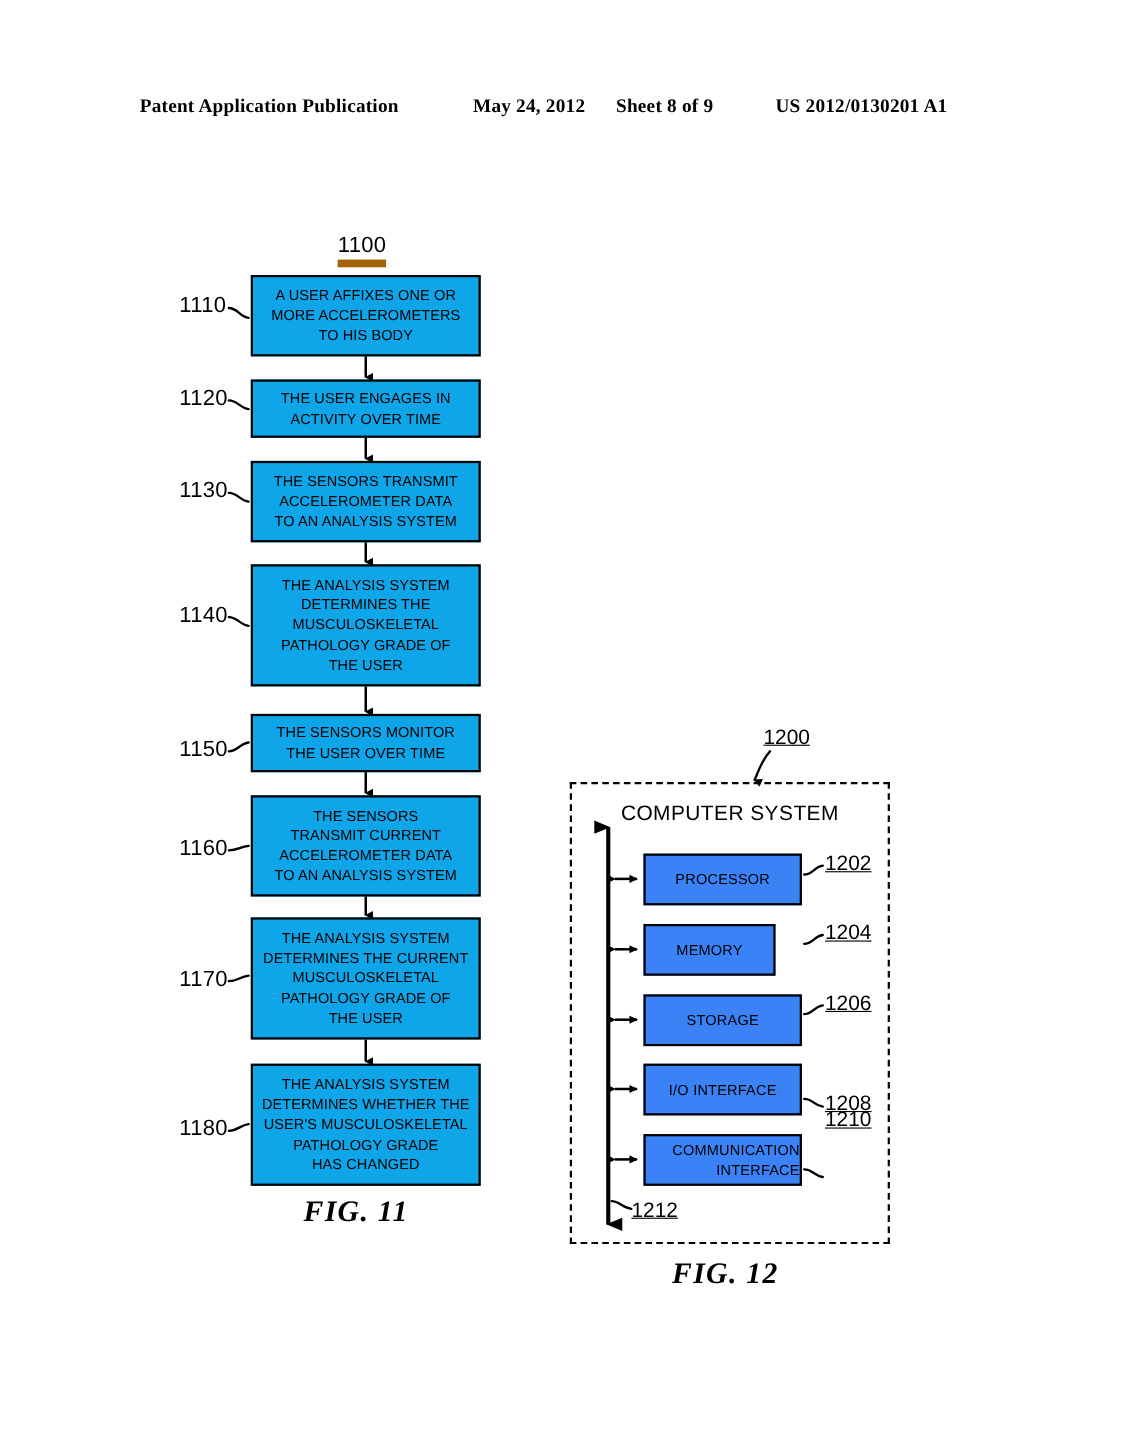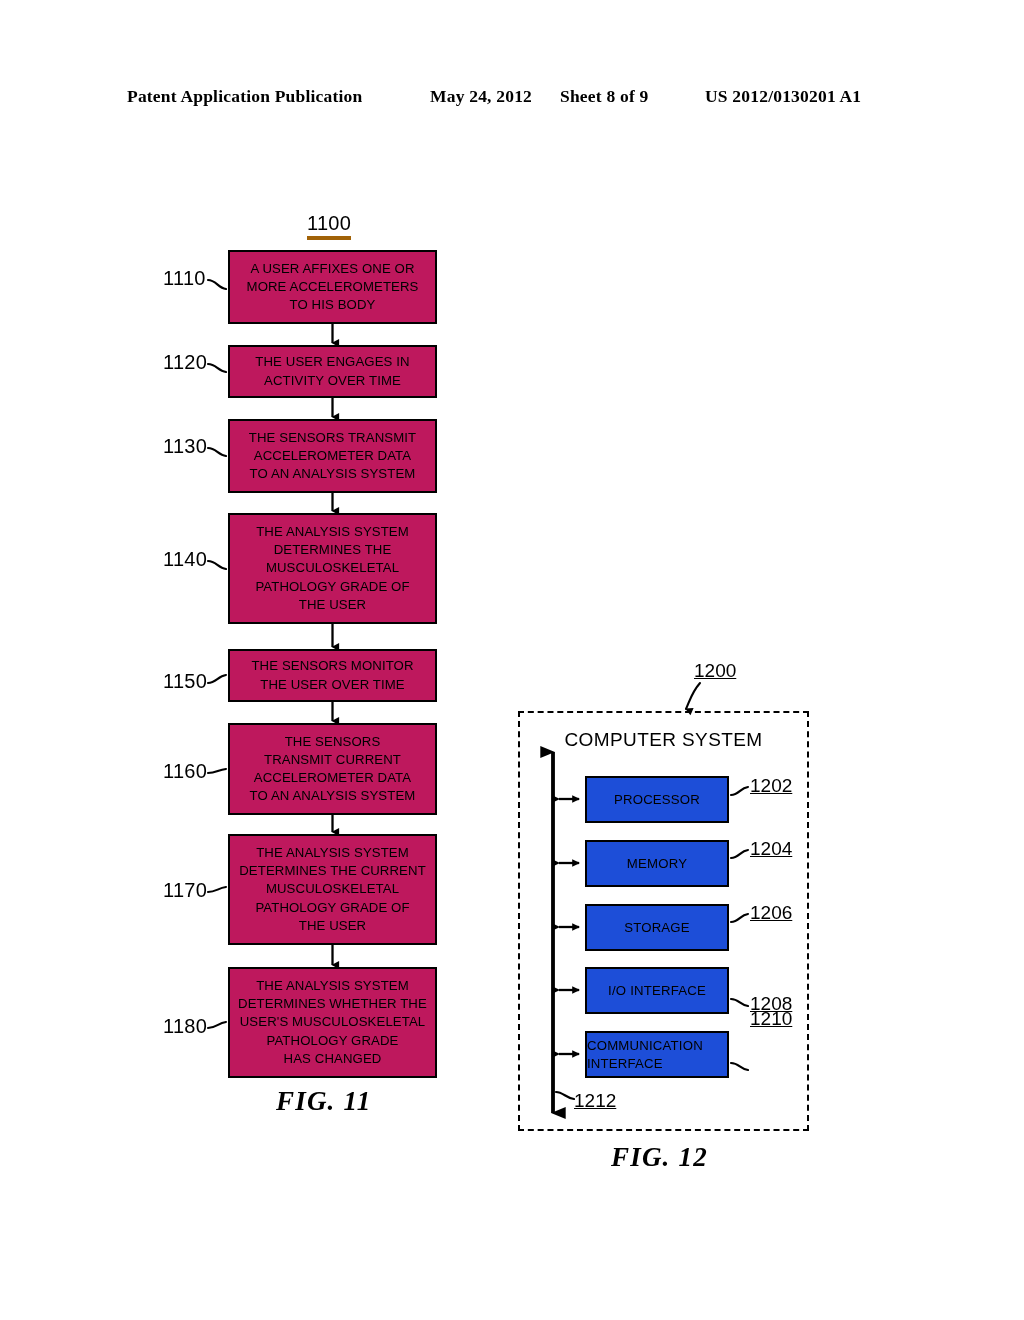--- a/index.html
+++ b/index.html
@@ -41,21 +41,21 @@
     top: 0; left: 0;
     width: 1024px;
     height: 1320px;
   }
 
   
   .fc-box {
     position: absolute;
     box-sizing: border-box;
     border: 2.2px solid #000;
-    background: #be185d;
+    background: #0ea5e9;
     display: flex;
     align-items: center;
     justify-content: center;
     text-align: center;
     font-size: 13.2px;
     line-height: 1.38;
     letter-spacing: 0.1px;
   }
   .fc-box span { display: block; padding: 0 4px; }
 
@@ -63,21 +63,21 @@
     position: absolute;
     font-size: 20px;
     letter-spacing: 0.3px;
     white-space: nowrap;
   }
   .fig-num-underline {
     position: absolute;
     font-size: 20px;
     letter-spacing: 0.3px;
     white-space: nowrap;
-    border-bottom: 4px solid #a16207;
+    border-bottom: 7px solid #a16207;
     padding-bottom: 1px;
   }
 
   .fig-caption {
     position: absolute;
     font-family: "Liberation Serif", serif;
     font-style: italic;
     font-weight: bold;
     font-size: 27px;
     letter-spacing: 1.2px;
@@ -101,25 +101,25 @@
     top: 729px;
     width: 291px;
     text-align: center;
     font-size: 19px;
     letter-spacing: 0.4px;
   }
   .cs-box {
     position: absolute;
     box-sizing: border-box;
     border: 2.2px solid #000;
-    background: #1d4ed8;
+    background: #3b82f6;
     display: flex;
     align-items: center;
     justify-content: center;
-    text-align: left;
+    text-align: right;
     font-size: 13.2px;
     line-height: 1.35;
     letter-spacing: 0.2px;
   }
   .cs-ref {
     position: absolute;
     font-size: 19px;
     white-space: nowrap;
     text-decoration: underline;
   }
@@ -233,21 +233,21 @@
 
   <div id="cs-title">COMPUTER SYSTEM</div>
 
   <div class="cs-ref" style="left:694px; top:660px;">1200</div>
 
   <div class="cs-box" style="left:585px; top:776px; width:144px; height:47px;">
     <span>
       <span>PROCESSOR</span>
     </span>
   </div>
-  <div class="cs-box" style="left:585px; top:840px; width:144px; height:47px;">
+  <div class="cs-box" style="left:585px; top:840px; width:120px; height:47px;">
     <span>
       <span>MEMORY</span>
     </span>
   </div>
   <div class="cs-box" style="left:585px; top:904px; width:144px; height:47px;">
     <span>
       <span>STORAGE</span>
     </span>
   </div>
   <div class="cs-box" style="left:585px; top:967px; width:144px; height:47px;">

